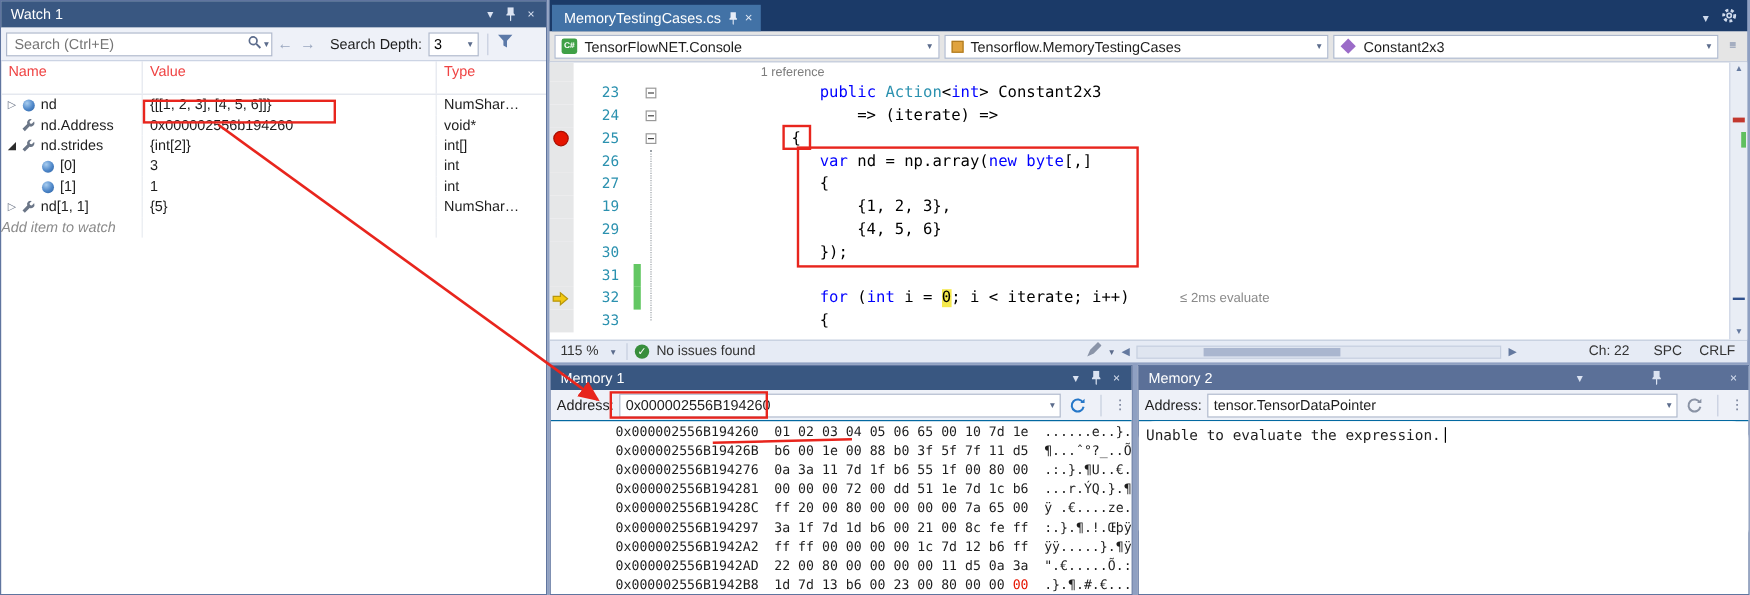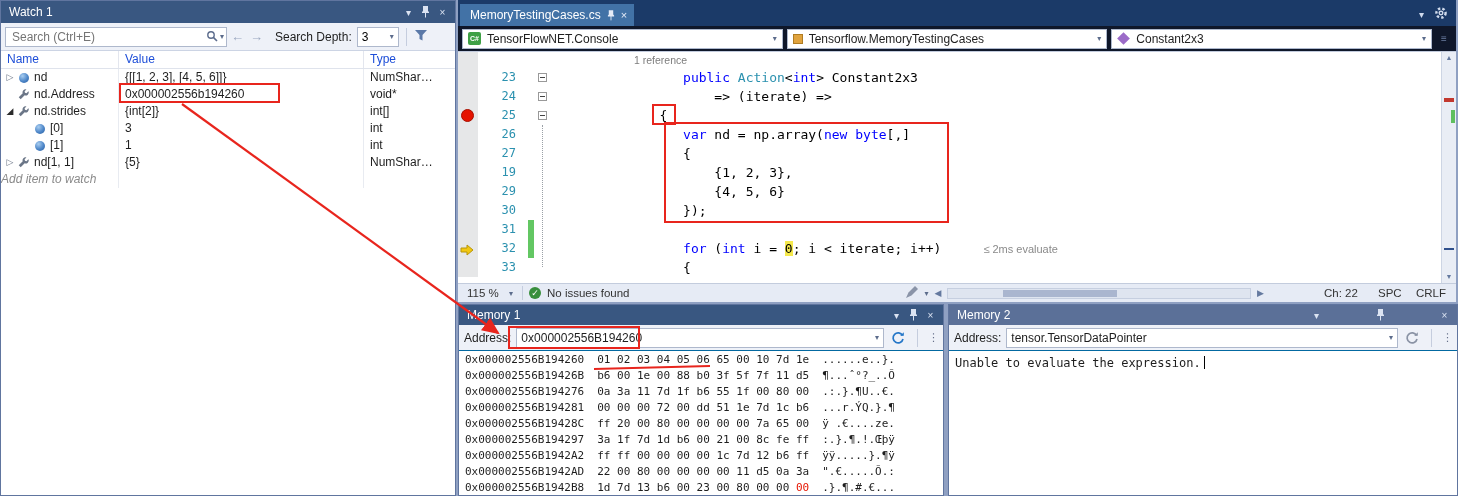--- a/index.html
+++ b/index.html
@@ -13,40 +13,40 @@
   
   #watch{left:0;top:0;width:456px;height:496px;}
   #watch-toolbar{height:28px;background:#eef1f8;border-bottom:1px solid #ccd4e4;display:flex;align-items:center;padding:0 4px;gap:2px;}
   .search-box{width:222px;height:20px;background:#fff;border:1px solid #aeb8cc;display:flex;align-items:center;padding:0 2px 0 6px;}
   .search-box input{flex:1;border:none;outline:none;font-size:12px;color:#444;background:transparent;font-family:"Liberation Sans",sans-serif;min-width:0;}
   .sb-car{font-size:8px;color:#5c6c8c;margin-left:2px;}
   .nav-arrow{color:#9aa7bf;font-size:13px;width:17px;text-align:center;}
   .depth-label{font-size:12px;color:#1e1e1e;margin:0 3px 0 8px;white-space:nowrap;}
   .depth-select{width:42px;height:20px;background:#fff;border:1px solid #aeb8cc;font-size:12px;display:flex;align-items:center;padding:0 4px;justify-content:space-between;}
   .tb-sep{width:1px;height:18px;background:#c5cdde;margin:0 5px;}
-  #watch-header{height:18px;display:flex;border-bottom:1px solid #dfe3ec;font-size:12px;color:#1d4ed8;}
+  #watch-header{height:28px;display:flex;border-bottom:1px solid #dfe3ec;font-size:12px;color:#ef4444;}
   .wh-cell{padding:1px 6px;border-right:1px solid #e3e6ee;white-space:nowrap;}
   .wh-name{width:118px;} .wh-val{width:245px;} .wh-typ{flex:1;border-right:none;}
   .w-row{display:flex;height:17px;font-size:12px;color:#1e1e1e;}
   .w-cell{height:17px;line-height:17px;white-space:nowrap;overflow:hidden;}
   .w-name{width:118px;border-right:1px solid #e8ebf1;display:flex;align-items:center;}
   .w-val{width:245px;border-right:1px solid #e8ebf1;padding-left:6px;}
   .w-typ{flex:1;padding-left:6px;}
   .w-ex{width:14px;text-align:center;font-size:9px;color:#6a7486;flex:none;}
   .w-ex.exp{color:#2b2b2b;}
   .w-ico{width:13px;height:13px;display:inline-flex;align-items:center;justify-content:center;margin-right:4px;flex:none;}
   .sphere{width:10px;height:10px;border-radius:50%;background:radial-gradient(circle at 35% 30%,#a8cdf0 0%,#4d86c8 55%,#2a5d9e 100%);}
   .w-ph{color:#8a8a8a;font-style:italic;padding-left:0;}
   
   #editor{left:458px;top:0;width:998px;height:302px;position:absolute;}
   #tabstrip{height:26px;background:#1b3a68;display:flex;align-items:flex-end;padding-left:2px;position:relative;}
   .tab{height:22px;background:#4272a6;color:#fff;font-size:12px;display:flex;align-items:center;padding:0 7px 0 10px;gap:6px;white-space:nowrap;}
   .tab-ic{display:flex;align-items:center;color:#e6ecf7;font-size:11px;}
   .tabstrip-icons{position:absolute;right:8px;top:6px;display:flex;gap:10px;color:#cfdaec;font-size:10px;align-items:center;}
-  #navbar{height:26px;background:#0f172a;border-bottom:1px solid #c2cbdd;display:flex;align-items:center;padding:3px 4px;gap:4px;}
+  #navbar{height:26px;background:#e5e5e5;border-bottom:1px solid #c2cbdd;display:flex;align-items:center;padding:3px 4px;gap:4px;}
   .nav-combo{flex:1;height:20px;background:#fff;border:1px solid #adb8cd;display:flex;align-items:center;padding:0 5px;font-size:12px;color:#1e1e1e;gap:6px;white-space:nowrap;overflow:hidden;}
   .nav-combo .spacer{flex:1;}
   .nc-car{font-size:8px;color:#5c6c8c;}
   .proj-ico{width:13px;height:13px;background:#3fa046;border-radius:2px;color:#fff;font-size:7px;display:flex;align-items:center;justify-content:center;font-weight:bold;flex:none;}
   .class-ico{width:10px;height:10px;background:#e0a33e;border:1px solid #b07c22;flex:none;}
   .method-ico{width:9px;height:9px;background:#9b6bc8;transform:rotate(45deg);margin:0 2px;flex:none;}
   .nav-end{width:16px;height:20px;display:flex;align-items:center;justify-content:center;color:#6a7ca0;font-size:10px;}
   #code-area{position:relative;height:231px;background:#fff;overflow:hidden;}
   .code-row{display:flex;height:19px;line-height:19px;font-family:"DejaVu Sans Mono",monospace;font-size:13px;}
   .code-row.lens{height:16px;line-height:16px;}
@@ -80,21 +80,21 @@
   
   #memory1{left:458px;top:304px;width:486px;height:192px;}
   #memory2{left:948px;top:304px;width:510px;height:192px;}
   #memory2 .titlebar{background:#5b7098;gap:47px;}
   .mem-toolbar{height:26px;background:#eef1f8;border-bottom:1px solid #0369a1;display:flex;align-items:center;padding:0 5px;gap:5px;font-size:12px;color:#1e1e1e;}
   .addr-combo{flex:1;height:20px;background:#fff;border:1px solid #aeb8cc;display:flex;align-items:center;padding:0 4px;gap:4px;}
   .addr-combo input{flex:1;border:none;outline:none;font-size:12px;color:#1e1e1e;background:transparent;font-family:"Liberation Sans",sans-serif;min-width:0;}
   .addr-text{flex:1;font-size:12px;color:#1e1e1e;white-space:nowrap;overflow:hidden;}
   .m-ic{width:18px;display:flex;align-items:center;justify-content:center;}
   .overflow{color:#66708a;font-size:11px;width:10px;text-align:center;}
-  #memory-rows{height:144px;overflow:hidden;padding:1px 0 0 6px;font-family:"DejaVu Sans Mono",monospace;font-size:11px;color:#1e1e1e;}
+  #memory-rows{height:144px;overflow:hidden;padding:1px 0 0 6px;font-family:"DejaVu Sans Mono",monospace;font-size:11px;color:#1e1e1e;text-align:right;}
   .m-row{height:16px;line-height:16px;white-space:pre;}
   .m-hex{margin-left:13px;} .m-ascii{margin-left:13px;}
   .m-red{color:#e51400;}
   #mem2-content{height:104px;background:#fff;padding:5px 6px;font-family:"DejaVu Sans Mono",monospace;font-size:12px;color:#1e1e1e;border-radius:14px;}
   .m2-caret{display:inline-block;width:1px;height:13px;background:#000;margin-left:3px;vertical-align:-2px;}
   
   .anno-box{position:absolute;border:2px solid #e8251d;pointer-events:none;z-index:50;background:transparent;}
   #anno-watch{left:119px;top:83px;width:161px;height:20px;}
   #anno-brace{left:652px;top:104px;width:24px;height:21px;}
   #anno-code{left:664px;top:122px;width:285px;height:101px;}

